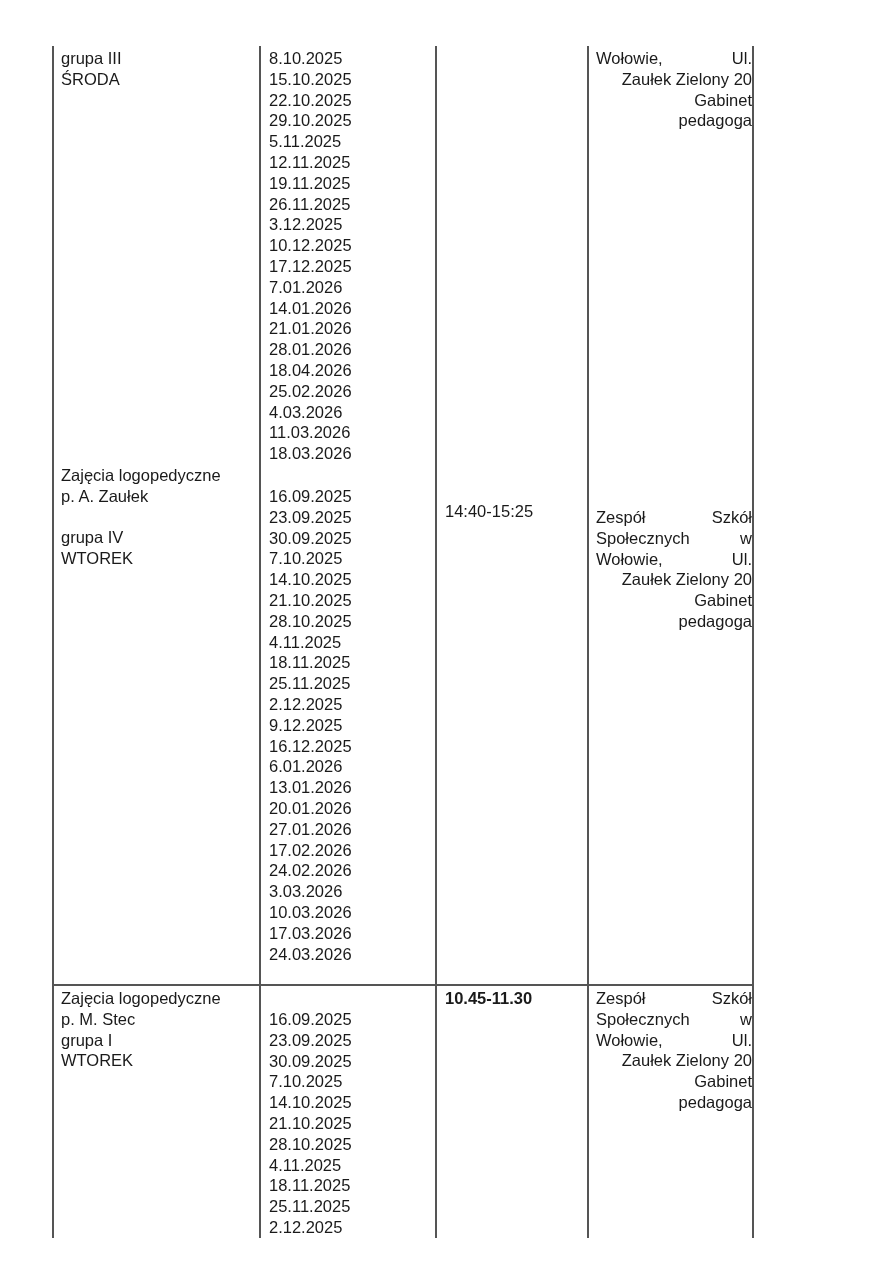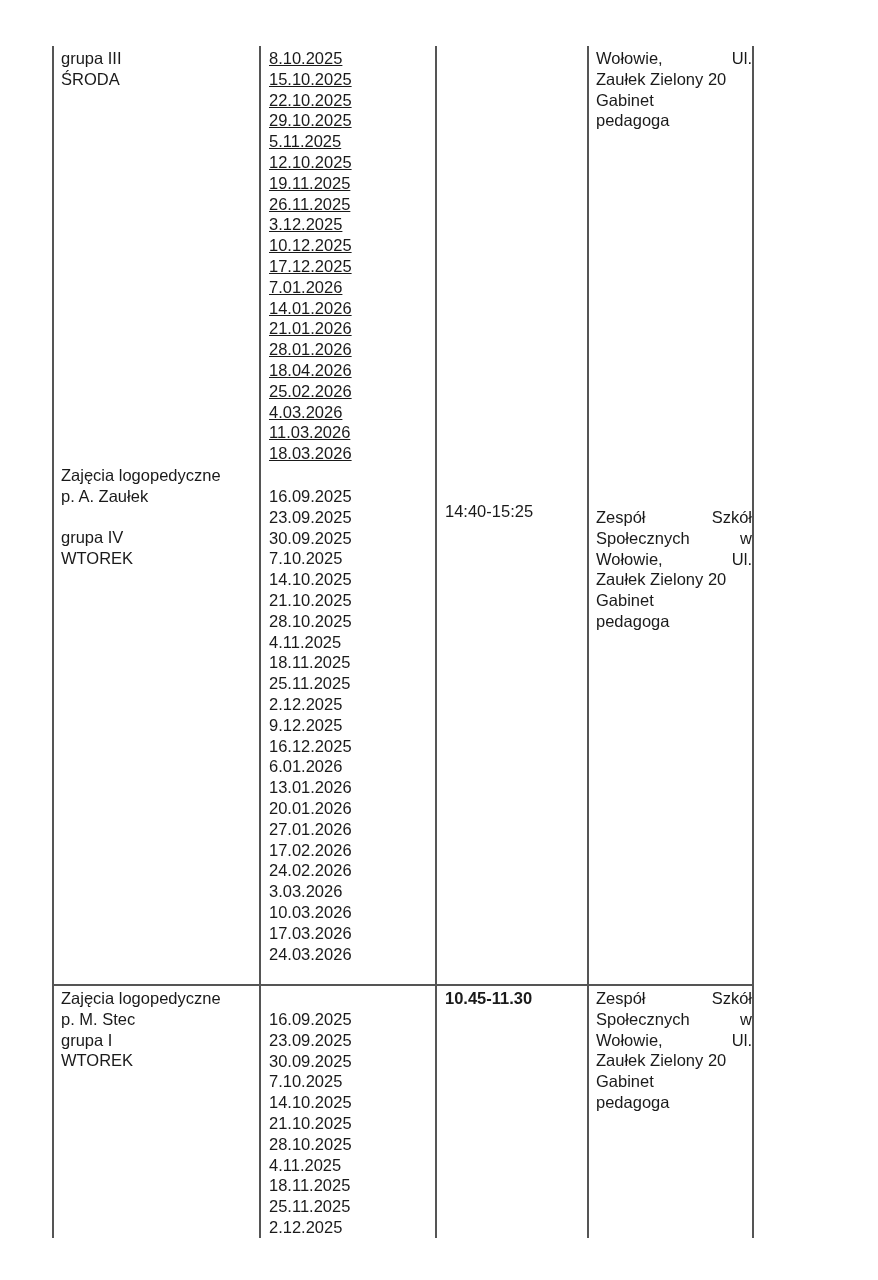--- a/index.html
+++ b/index.html
@@ -2,44 +2,44 @@
 <html><head>
 <meta charset="utf-8">
 <style>
   html, body { margin: 0; padding: 0; background: #ffffff; }
   body { width: 878px; height: 1280px; position: relative; overflow: hidden;
          font-family: "Liberation Sans", sans-serif; color: #1a1a1a; font-size: 16.5px; }
   .vline { position: absolute; width: 2px; background: #555; }
   .hline { position: absolute; height: 2px; background: #555; }
   .cell { position: absolute; line-height: 20.8px; }
   .cell div { white-space: nowrap; }
-  .addr { width: 156px; }
+  .addr { width: 156px; text-align: right; }
   .addr .just { display: flex; justify-content: space-between; }
 </style>
 </head>
 <body>
 
 <div class="vline" style="left:52px; top:46px; height:1192px;"></div>
 <div class="vline" style="left:259px; top:46px; height:1192px;"></div>
 <div class="vline" style="left:435px; top:46px; height:1192px;"></div>
 <div class="vline" style="left:587px; top:46px; height:1192px;"></div>
 <div class="vline" style="left:752px; top:46px; height:1192px;"></div>
 <div class="hline" style="left:52px; top:984px; width:702px;"></div>
 
 <div class="cell" style="left:61px; top:48px;">
   <div>grupa III</div>
   <div>ŚRODA</div>
 </div>
-<div class="cell" style="left:269px; top:48px;text-decoration:underline;">
+<div class="cell" style="left:269px; top:48px;">
   <div>8.10.2025</div>
   <div>15.10.2025</div>
   <div>22.10.2025</div>
   <div>29.10.2025</div>
   <div>5.11.2025</div>
-  <div>12.10.2025</div>
+  <div>12.11.2025</div>
   <div>19.11.2025</div>
   <div>26.11.2025</div>
   <div>3.12.2025</div>
   <div>10.12.2025</div>
   <div>17.12.2025</div>
   <div>7.01.2026</div>
   <div>14.01.2026</div>
   <div>21.01.2026</div>
   <div>28.01.2026</div>
   <div>18.04.2026</div>

